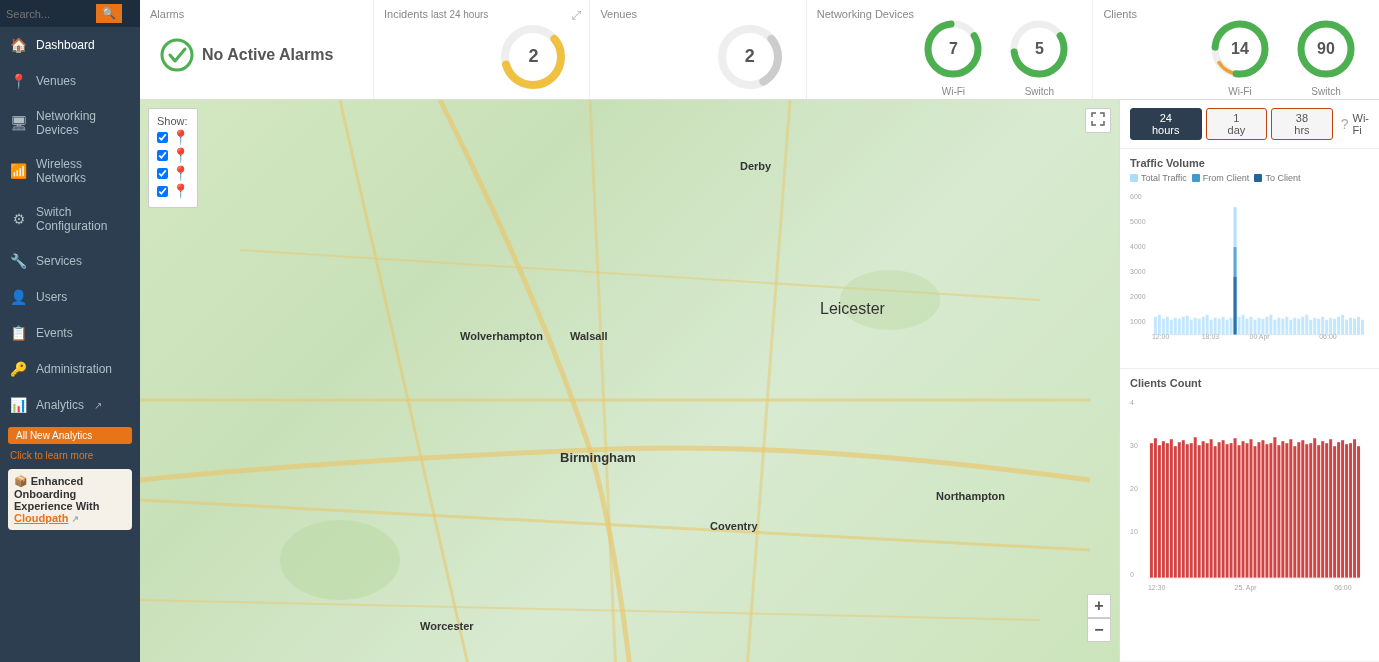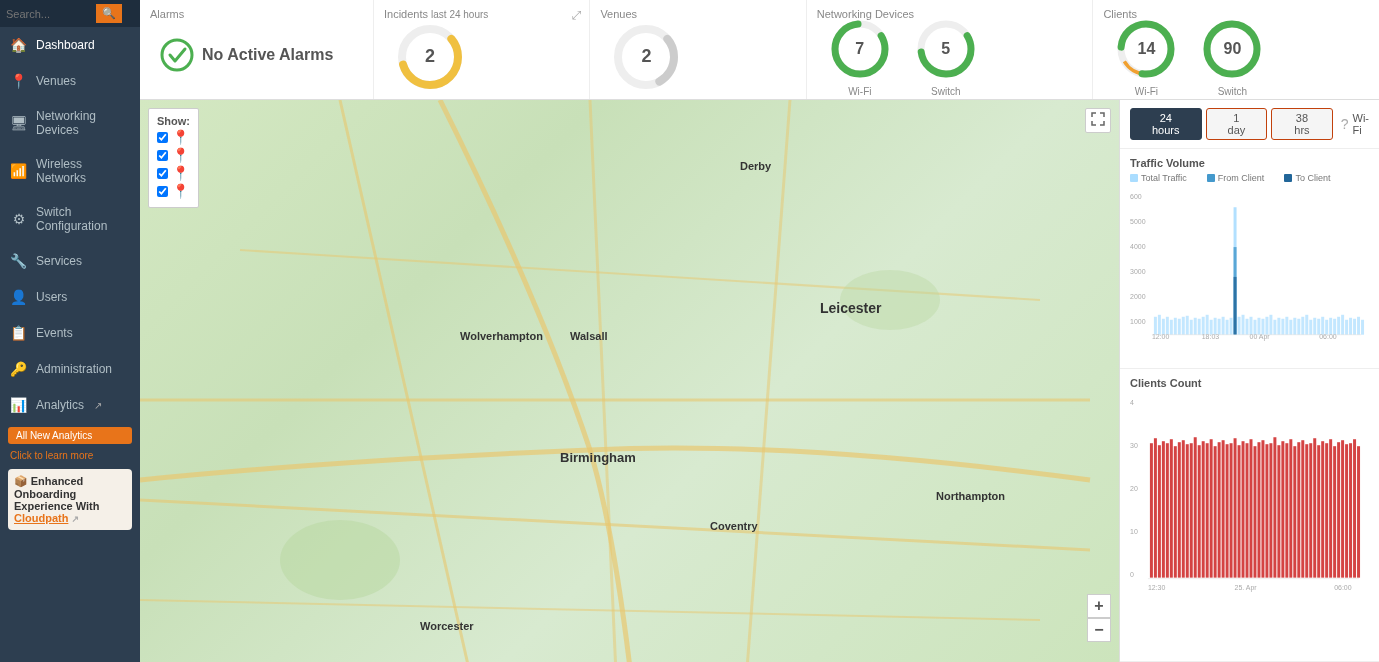--- a/index.html
+++ b/index.html
@@ -72,21 +72,21 @@
     #stats-bar {
       display: flex;
       background: white;
       border-bottom: 1px solid #ddd;
       height: 100px;
       align-items: center;
     }
     .stat-panel {
       display: flex;
       align-items: center;
-      justify-content: flex-start;
+      justify-content: flex-end;
       padding: 10px 20px;
       border-right: 1px solid #eee;
       height: 100%;
       flex: 1;
     }
     .stat-panel.alarms { flex: 1.2; justify-content: flex-start; padding-left: 20px; }
     .no-alarms {
       display: flex;
       align-items: center;
       gap: 8px;
@@ -145,21 +145,21 @@
       position: absolute;
       top: 8px;
       left: 8px;
       background: white;
       border: 1px solid #ccc;
       padding: 6px 8px;
       font-size: 11px;
       z-index: 10;
       border-radius: 2px;
     }
-    .map-controls .show-label { font-weight: bold; color: #555; }
+    .map-controls .show-label { font-weight: normal; color: #555; }
     .map-check { display: flex; align-items: center; gap: 4px; margin: 2px 0; }
     .map-check input { width: 11px; height: 11px; }
     .map-expand {
       position: absolute;
       top: 8px;
       right: 8px;
       background: white;
       border: 1px solid #ccc;
       padding: 3px 5px;
       cursor: pointer;
@@ -230,21 +230,21 @@
       overflow: hidden;
     }
     .chart-title {
       font-size: 11px;
       color: #555;
       margin-bottom: 4px;
       font-weight: bold;
     }
     .chart-legend {
       display: flex;
-      gap: 20px;
+      gap: 5px;
       margin-bottom: 4px;
     }
     .legend-item {
       display: flex;
       align-items: center;
       gap: 3px;
       font-size: 9px;
       color: #777;
     }
     .legend-dot {
@@ -443,21 +443,21 @@
 
         <path d="M 300 0 Q 400 200 450 350 Q 480 450 500 662" stroke="#e8c870" stroke-width="5" fill="none" opacity="0.7"></path>
         <path d="M 0 380 Q 200 360 450 350 Q 650 340 950 380" stroke="#e8c870" stroke-width="5" fill="none" opacity="0.7"></path>
 
         <ellipse cx="200" cy="460" rx="60" ry="40" fill="#b8d8a0" opacity="0.5"></ellipse>
         <ellipse cx="750" cy="200" rx="50" ry="30" fill="#b8d8a0" opacity="0.4"></ellipse>
       </svg>
 
       <div style="position:absolute;left:420px;top:350px;font-size:13px;font-weight:bold;color:#333;">Birmingham</div>
       <div style="position:absolute;left:570px;top:420px;font-size:11px;font-weight:bold;color:#333;">Coventry</div>
-      <div style="position:absolute;left:680px;top:200px;font-size:14px;font-weight:bold;color:#333;">Leicester</div>
+      <div style="position:absolute;left:680px;top:200px;font-size:16px;font-weight:normal;color:#333;">Leicester</div>
       <div style="position:absolute;left:600px;top:60px;font-size:11px;font-weight:bold;color:#333;">Derby</div>
       <div style="position:absolute;left:280px;top:520px;font-size:11px;font-weight:bold;color:#333;">Worcester</div>
       <div style="position:absolute;left:320px;top:230px;font-size:11px;font-weight:bold;color:#333;">Wolverhampton</div>
       <div style="position:absolute;left:430px;top:230px;font-size:11px;font-weight:bold;color:#333;">Walsall</div>
       <div style="position:absolute;left:796px;top:390px;font-size:11px;font-weight:bold;color:#333;">Northampton</div>
 
       <div class="map-controls">
         <div class="show-label">Show:</div>
         <div class="map-check">
           <input type="checkbox" checked="" style="">

